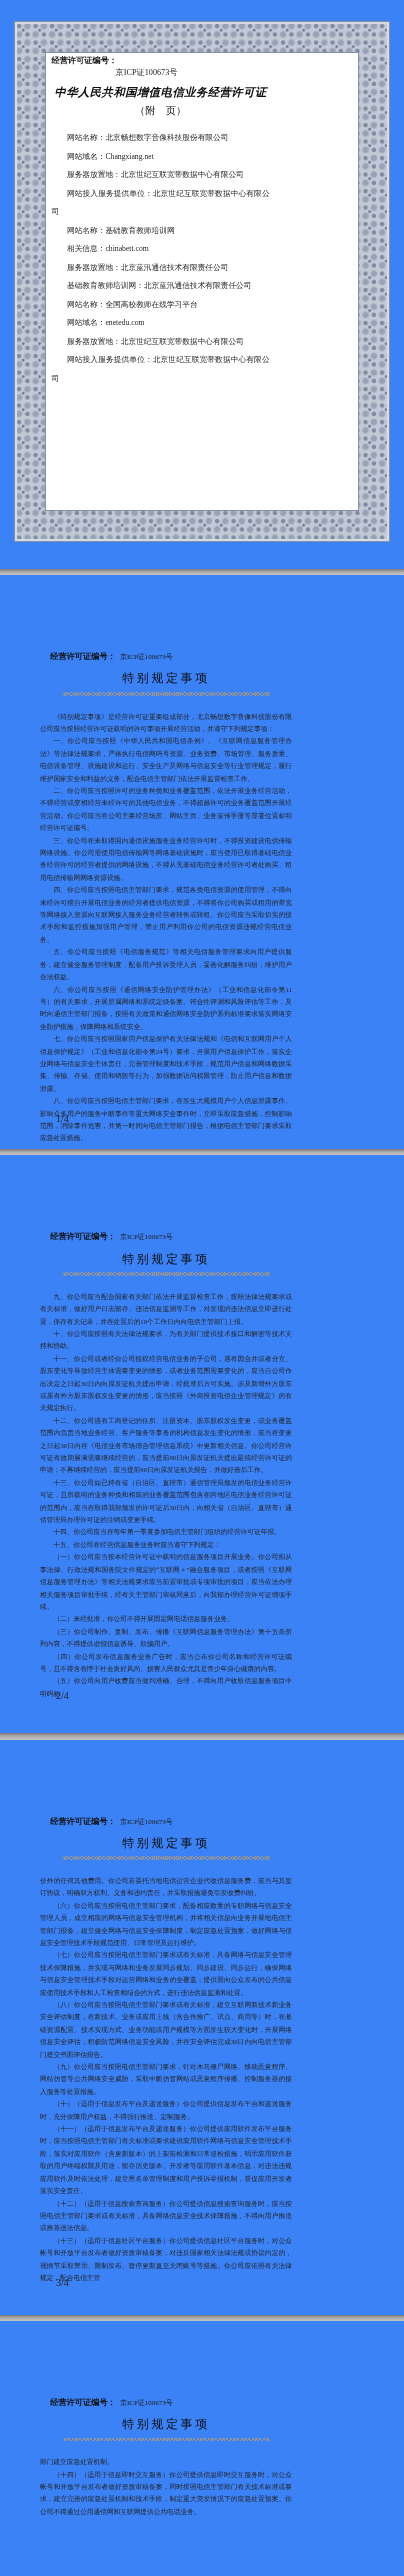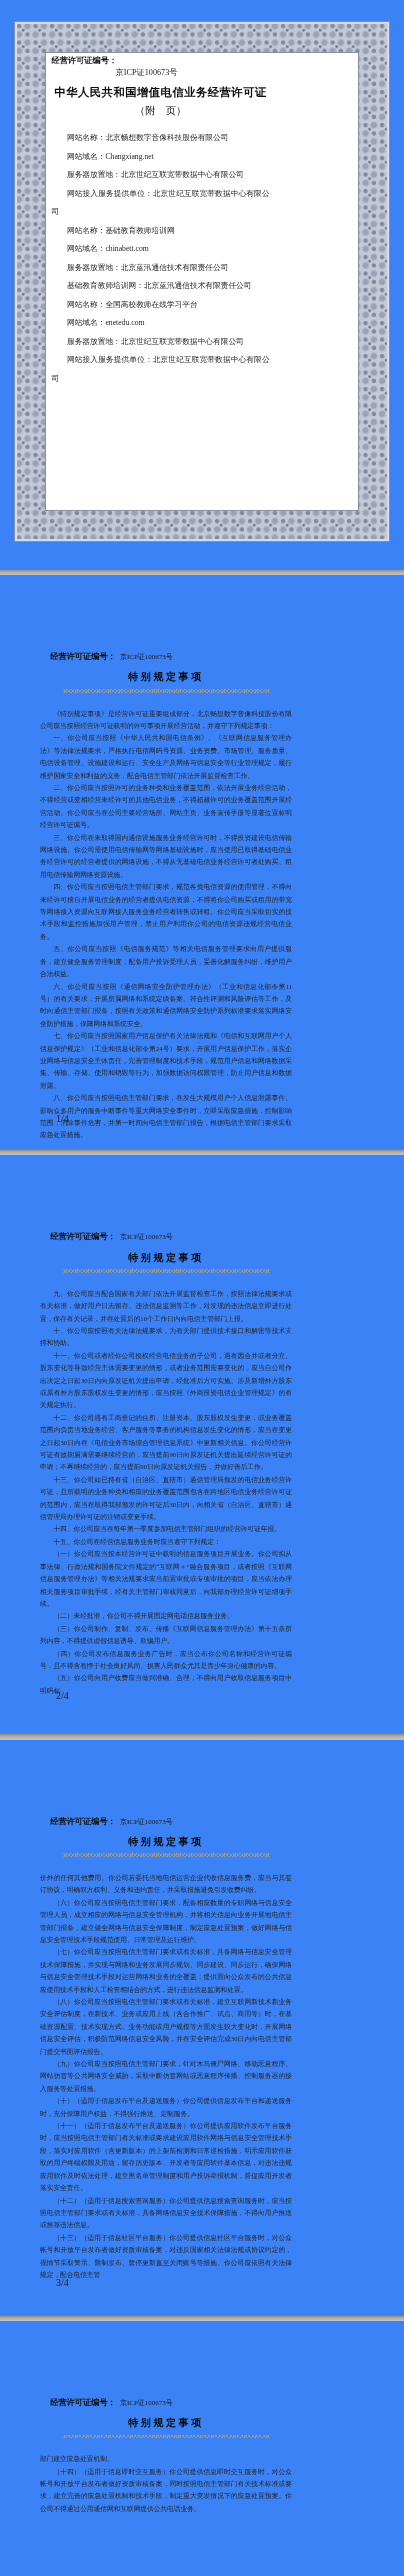--- a/index.html
+++ b/index.html
@@ -23,32 +23,32 @@
     box-shadow:inset 0 0 0 2.1px #d7dbe4;
   }
   .cert-inner{
     position:absolute;top:30px;left:30px;right:30px;bottom:30px;
     background:#fff;border:0.5px solid #8691a4;
     padding:2.1px 0 0 5.2px;box-sizing:border-box;
   }
   .cover-col{width:218px;}
   .cover-lic-label{font-size:8.2px;font-weight:700;color:#161616;}
   .cover-lic-no{margin:1px 0 0 64px;font-size:8.2px;color:#1c1c1c;}
-  .cover-title{margin:7.2px 0 0;font-size:11.3px;font-weight:700;text-align:center;letter-spacing:0.5px;color:#0d0d0d;}
+  .cover-title{margin:7.2px 0 0;font-size:11.3px;font-weight:700;text-align:center;letter-spacing:0.5px;color:#0d0d0d;font-style:italic;}
   .cover-sub{margin:4.6px 0 0;font-size:10.3px;font-weight:400;text-align:center;color:#0d0d0d;}
   .cover-intro{margin:18.5px 0 0;font-size:7.7px;line-height:15.5px;text-indent:2em;text-align:justify;color:#1f1f1f;}
   .cover-fields{margin-top:11px;}
   .cover-fields p{margin:0;font-size:7.7px;line-height:18.5px;text-indent:2em;text-align:justify;color:#1f1f1f;}
 
   
   .sheet .content{margin-left:40px;width:252px;}
   .hdr{padding-top:76px;margin-left:10.3px;}
   .hdr .label{font-size:8.2px;font-weight:700;color:#141414;}
   .hdr .no{font-size:7px;margin-left:4.1px;color:#1c1c1c;}
-  .sheet h2{margin:8.2px 0 0;font-size:10px;font-weight:700;letter-spacing:2.6px;text-align:center;color:#0d0d0d;}
+  .sheet h2{margin:8.2px 0 0;font-size:12px;font-weight:400;letter-spacing:2.6px;text-align:center;color:#0d0d0d;}
   .zigzag{
     width:207px;height:3.6px;margin:4.6px auto 0;
     background:repeating-linear-gradient(45deg,#8e8e8e 0 1px,rgba(0,0,0,0) 1px 2.6px),
                repeating-linear-gradient(-45deg,#9b9b9b 0 1px,rgba(0,0,0,0) 1px 2.6px);
   }
   .body{margin-top:15px;font-size:6.7px;line-height:12.4px;text-align:justify;color:#242424;}
   .body p{margin:0;text-indent:2em;}
   .body p.cont{text-indent:0;}
   .pagenum{position:absolute;left:56px;width:252px;text-align:left;font-size:10px;color:#202020;}
   .s1{height:574px;} .s1 .pagenum{bottom:25px;}
@@ -70,21 +70,21 @@
             <div class="cover-lic-no">京ICP证100673号</div>
           </div>
           <h1 class="cover-title">中华人民共和国增值电信业务经营许可证</h1>
           <div class="cover-sub">（附　页）</div>
           <div class="cover-fields">
             <p>网站名称：北京畅想数字音像科技股份有限公司</p>
             <p>网站域名：Changxiang.net</p>
             <p>服务器放置地：北京世纪互联宽带数据中心有限公司</p>
             <p>网站接入服务提供单位：北京世纪互联宽带数据中心有限公司</p>
             <p>网站名称：基础教育教师培训网</p>
-            <p>网站域名：chinabett.com</p>
+            <p>相关信息：chinabett.com</p>
             <p>服务器放置地：北京蓝汛通信技术有限责任公司</p>
             <p>基础教育教师培训网：北京蓝汛通信技术有限责任公司</p>
             <p>网站名称：全国高校教师在线学习平台</p>
             <p>网站域名：enetedu.com</p>
             <p>服务器放置地：北京世纪互联宽带数据中心有限公司</p>
             <p>网站接入服务提供单位：北京世纪互联宽带数据中心有限公司</p>
           </div>
         </div>
       </div>
     </div>

